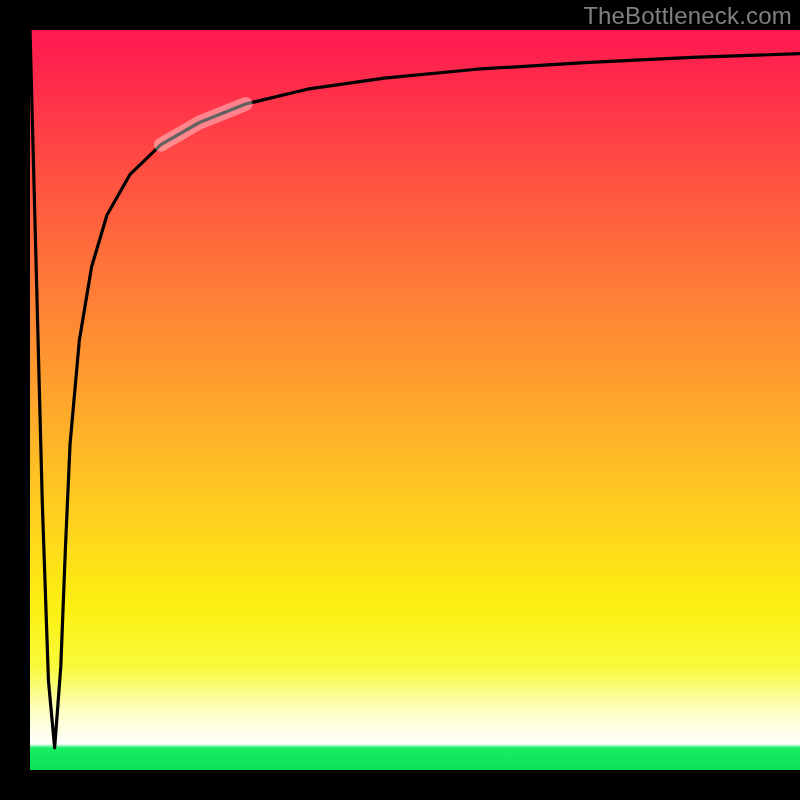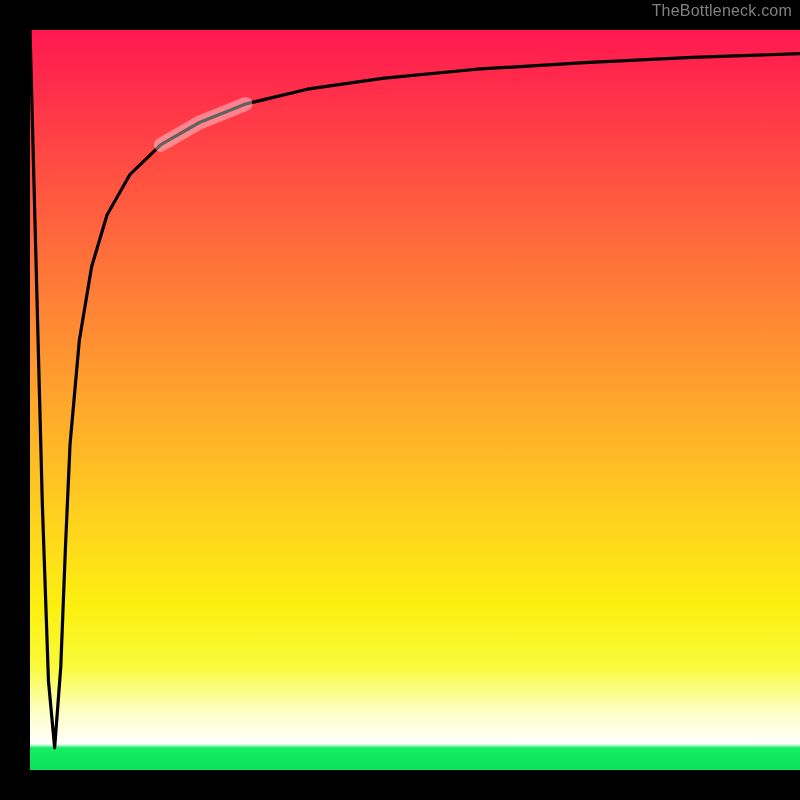--- a/index.html
+++ b/index.html
@@ -9,21 +9,21 @@
     background: #000;
     position: relative;
     font-family: Arial, Helvetica, sans-serif;
     overflow: hidden;
   }
   .watermark {
     position: absolute;
     top: 2px;
     right: 8px;
     color: #808080;
-    font-size: 16px;
+    font-size: 24px;
     font-weight: 400;
     z-index: 10;
     letter-spacing: 0.2px;
     margin-left: 8px;
   }
   .plot-area {
     position: absolute;
     left: 30px;
     top: 30px;
     width: 770px;

